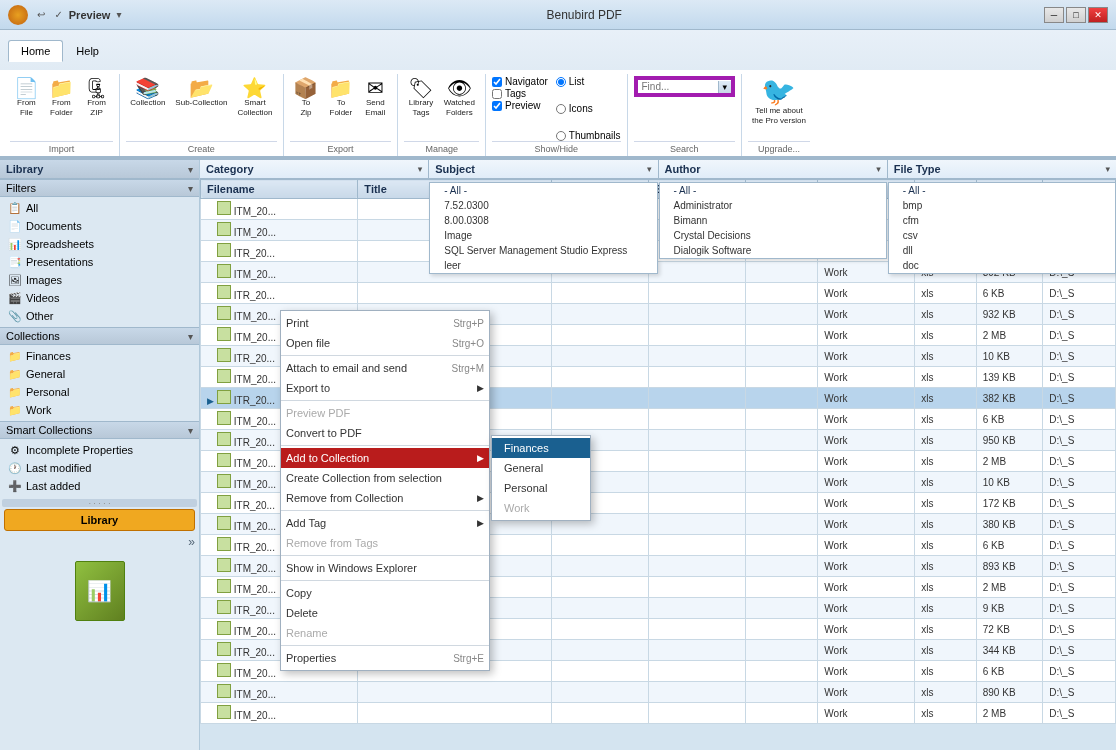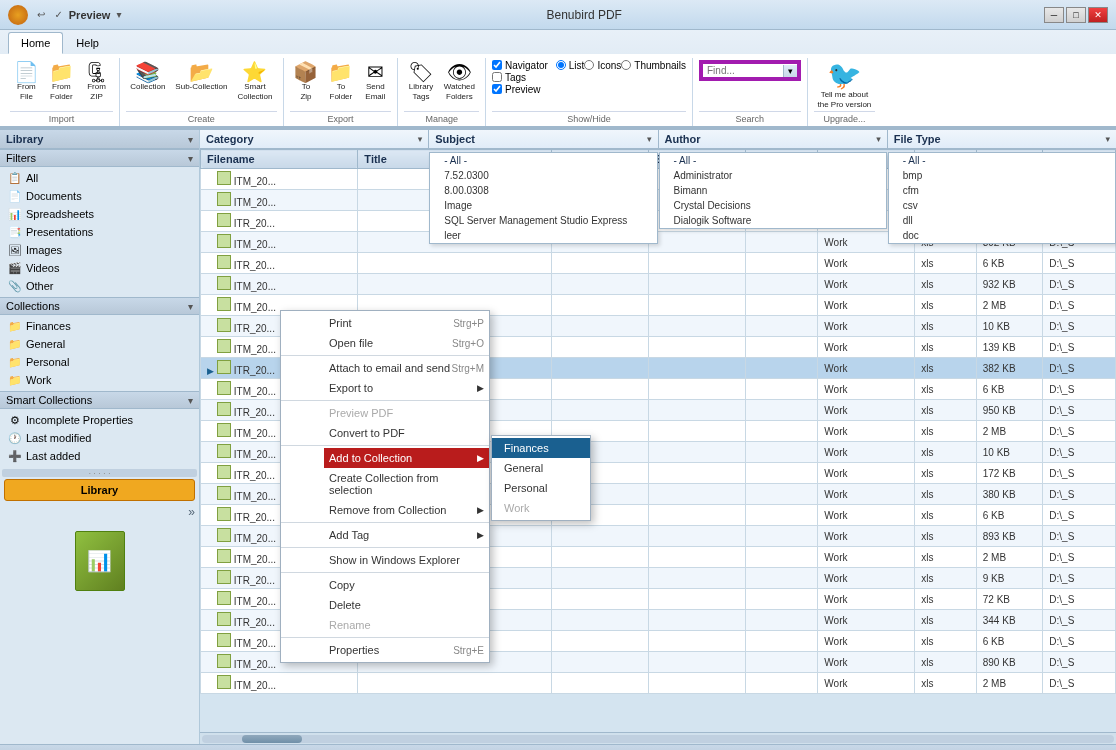--- a/index.html
+++ b/index.html
@@ -20,21 +20,21 @@
     .title-quickaccess { display: flex; gap: 3px; align-items: center; }
     .qa-btn { background: none; border: none; cursor: pointer; padding: 1px 3px; color: #555; font-size: 10px; }
     .preview-label { font-size: 11px; color: #333; font-weight: 600; }
     .title-text { font-size: 12px; color: #333; font-weight: 500; }
     .title-controls { display: flex; gap: 2px; }
     .title-ctrl-btn { width: 20px; height: 16px; border: 1px solid #888; background: linear-gradient(to bottom, #e8e8e8, #d0d0d0); font-size: 9px; cursor: pointer; display: flex; align-items: center; justify-content: center; }
     .title-ctrl-btn.close { background: linear-gradient(to bottom, #f04040, #c02020); color: white; }
 
     
     .ribbon { background: linear-gradient(to bottom, #e8f0f8, #d0e0ec); border-bottom: 2px solid #a0b8cc; }
-    .ribbon-tabs { display: flex; padding: 0 8px; }
+    .ribbon-tabs { display: flex; padding: 8px 8px; }
     .ribbon-tab { padding: 4px 12px; font-size: 11px; cursor: pointer; border: 1px solid transparent; margin-top: 2px; }
     .ribbon-tab.active { background: white; border-color: #a0b8cc; border-bottom: 1px solid white; border-radius: 3px 3px 0 0; }
 
     
     .main-layout { display: flex; height: calc(750px - 30px - 90px - 16px); }
 
     
     .sidebar { width: 200px; min-width: 200px; background: #dce8f2; border-right: 1px solid #b0c8da; overflow-y: auto; }
     .sidebar-section-header { display: flex; align-items: center; justify-content: space-between; padding: 3px 6px; background: linear-gradient(to bottom, #c8d8e8, #b8c8d8); border-bottom: 1px solid #a0b8cc; cursor: pointer; }
     .sidebar-section-title { font-weight: bold; font-size: 11px; color: #1a3050; }
@@ -92,21 +92,20 @@
       padding: 2px 0;
     }
     .ctx-item {
       padding: 4px 5px;
       display: flex;
       align-items: center;
       justify-content: space-between;
       cursor: pointer;
       font-size: 11px;
       color: #333;
-      margin-left: 43px;
     }
     .ctx-item.highlighted { background: #b91c1c; color: white; }
     .ctx-item.disabled { color: #aaa; cursor: default; }
     .ctx-separator { height: 1px; background: #d0d8e0; margin: 2px 0; }
     .ctx-shortcut { font-size: 10px; color: #888; }
     .ctx-arrow { font-size: 9px; }
     .ctx-item.highlighted .ctx-arrow { color: white; }
 
     
     .submenu {
@@ -133,21 +132,21 @@
     .ribbon-area { background: white; }
     .ribbon-main { display: flex; align-items: stretch; padding: 4px 4px 0 4px; gap: 0; border-bottom: 2px solid #a0b8cc; }
     .rg { display: flex; flex-direction: column; padding: 2px 6px; border-right: 1px solid #c8d8e8; }
     .rg-items { display: flex; gap: 2px; align-items: flex-start; flex: 1; }
     .rg-label { font-size: 9px; color: #666; text-align: center; padding-top: 2px; border-top: 1px solid #d0d8e8; margin-top: 0; }
     .rb { display: flex; flex-direction: column; align-items: center; cursor: pointer; padding: 1px 3px; min-width: 32px; border: 1px solid transparent; border-radius: 2px; }
     .rb-icon { font-size: 20px; line-height: 1; }
     .rb-text { font-size: 8px; color: #222; text-align: center; line-height: 1.2; }
     .rb-big { min-width: 44px; }
     .rb-icon-big { font-size: 28px; }
-    .sh-row { display: flex; align-items: flex-start; gap: 3px; font-size: 10px; }
+    .sh-row { display: flex; align-items: flex-end; gap: 3px; font-size: 10px; }
     .sh-radio { width: 10px; height: 10px; }
     .search-combo { display: flex; align-items: center; border: 4px solid #a21caf; background: white; }
     .search-combo input { border: none; outline: none; font-size: 10px; padding: 1px 4px; width: 80px; }
     .search-combo button { border: none; background: linear-gradient(to bottom, #e0ecf8, #c8d8e8); padding: 1px 4px; cursor: pointer; font-size: 9px; border-left: 1px solid #a0b8cc; }
   </style>
 </head>
 <body>
 
 <div class="title-bar">
   <div class="title-bar-left">
@@ -243,21 +242,21 @@
         <div class="rg-label">Manage</div>
       </div>
 
       <div class="rg">
         <div class="rg-items">
           <div style="display:flex;flex-direction:column;gap:1px;">
             <label class="sh-row"><input type="checkbox" class="sh-radio" checked="" style=""> Navigator</label>
             <label class="sh-row"><input type="checkbox" class="sh-radio" style=""> Tags</label>
             <label class="sh-row"><input type="checkbox" class="sh-radio" checked="" style=""> Preview</label>
           </div>
-          <div style="display:flex;flex-direction:row;gap:0;margin-left:6px;">
+          <div style="display:flex;flex-direction:column;gap:16px;margin-left:6px;">
             <label class="sh-row"><input type="radio" name="view" class="sh-radio" checked="" style=""> List</label>
             <label class="sh-row"><input type="radio" name="view" class="sh-radio" style=""> Icons</label>
             <label class="sh-row"><input type="radio" name="view" class="sh-radio" style=""> Thumbnails</label>
           </div>
         </div>
         <div class="rg-label">Show/Hide</div>
       </div>
 
       <div class="rg">
         <div class="rg-items">
@@ -772,20 +771,23 @@
   </div>
   <div class="ctx-item">
     <span>Remove from Collection</span>
     <span class="ctx-arrow">▶</span>
   </div>
   <div class="ctx-separator"></div>
   <div class="ctx-item">
     <span>Add Tag</span>
     <span class="ctx-arrow">▶</span>
   </div>
+  <div class="ctx-item disabled">
+    <span>Remove from Tags</span>
+  </div>
   <div class="ctx-separator"></div>
   <div class="ctx-item">
     <span>Show in Windows Explorer</span>
   </div>
   <div class="ctx-separator"></div>
   <div class="ctx-item">
     <span>Copy</span>
   </div>
   <div class="ctx-item">
     <span>Delete</span>

